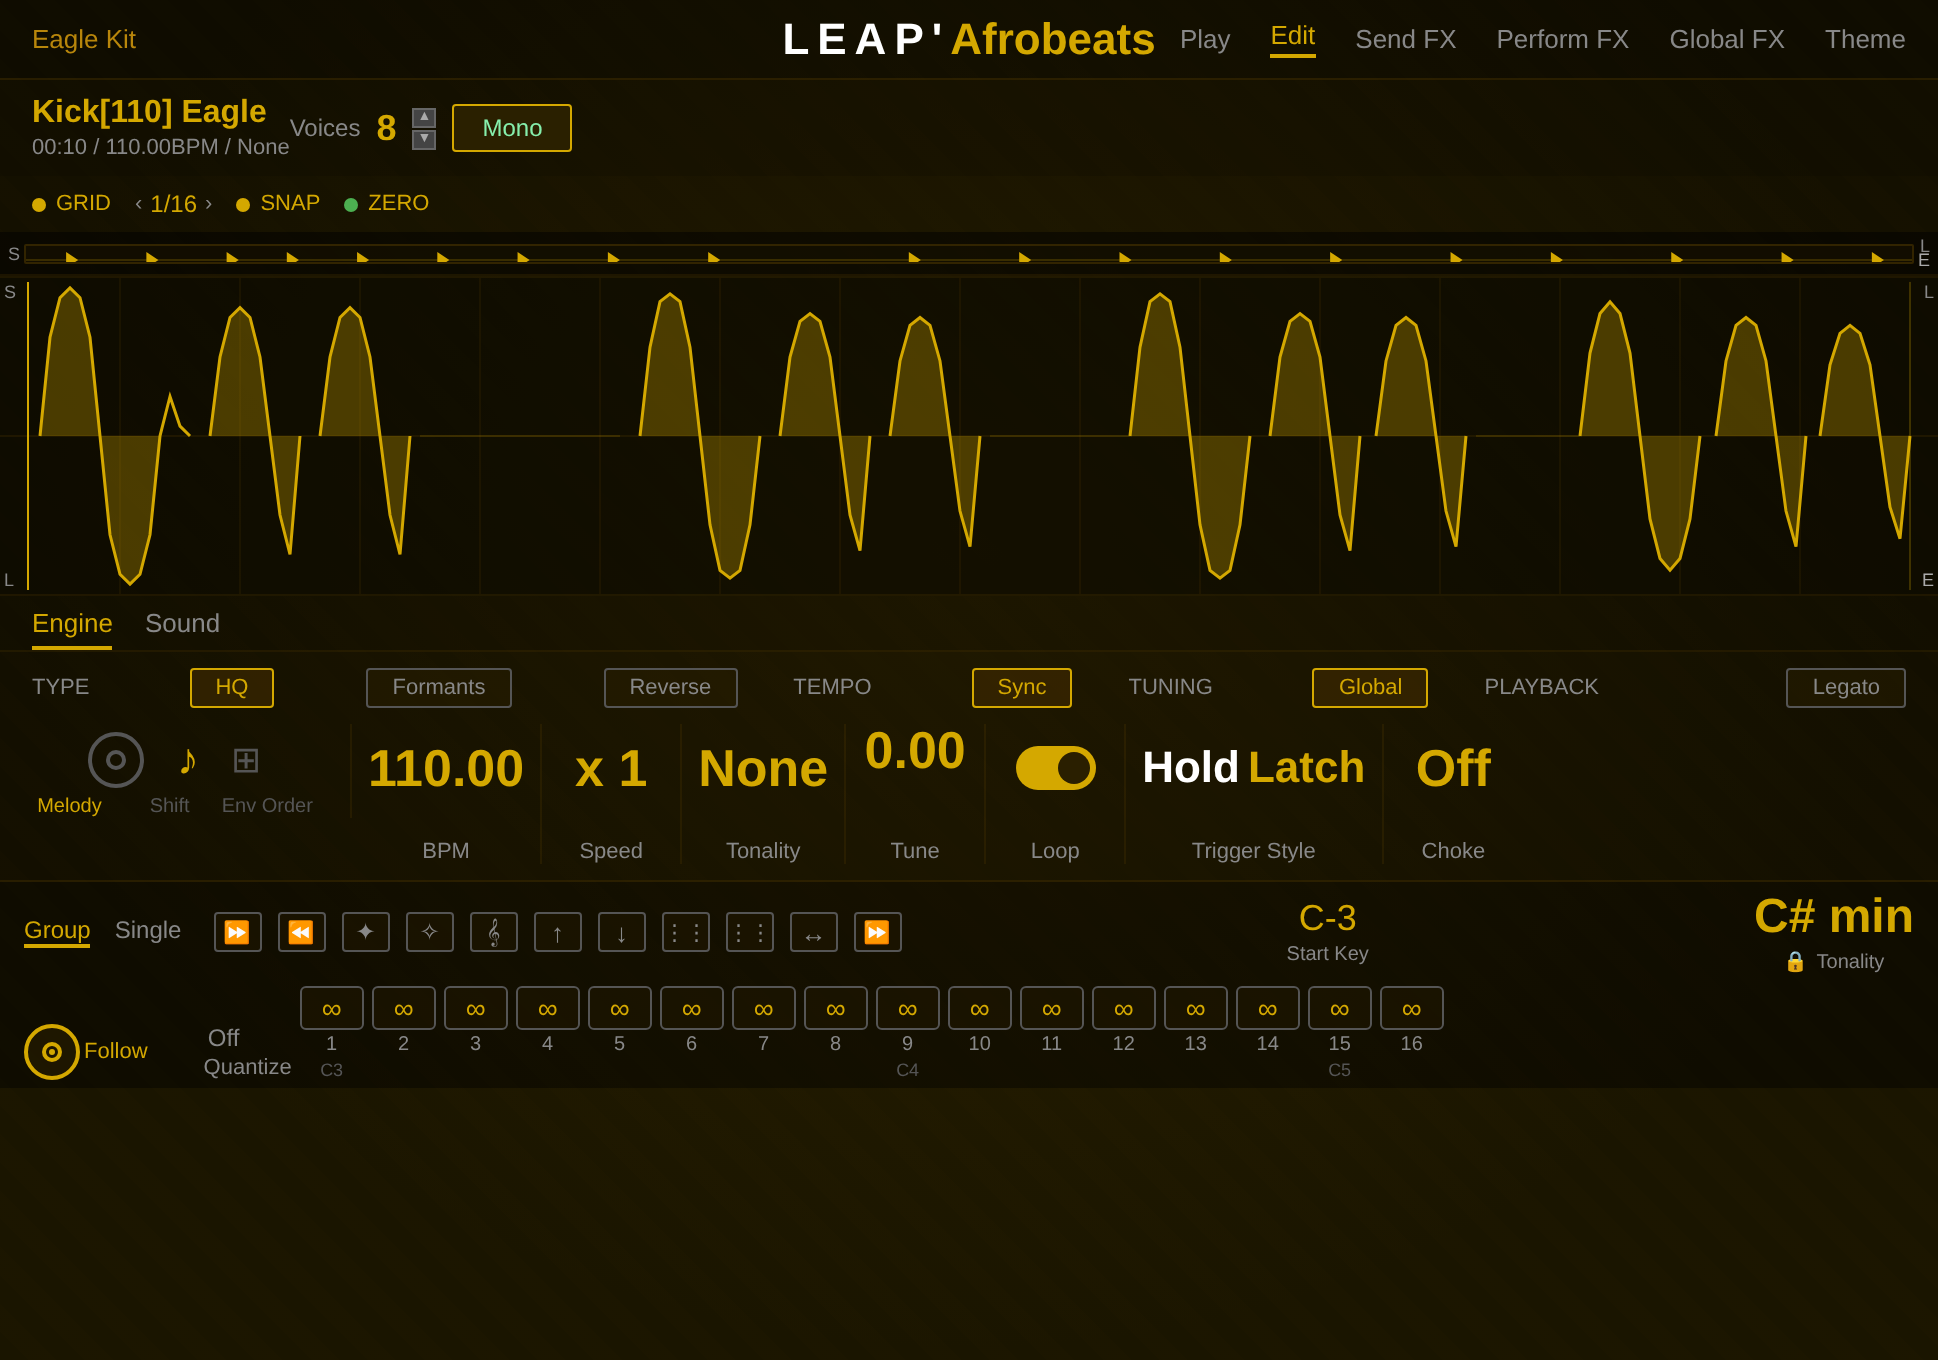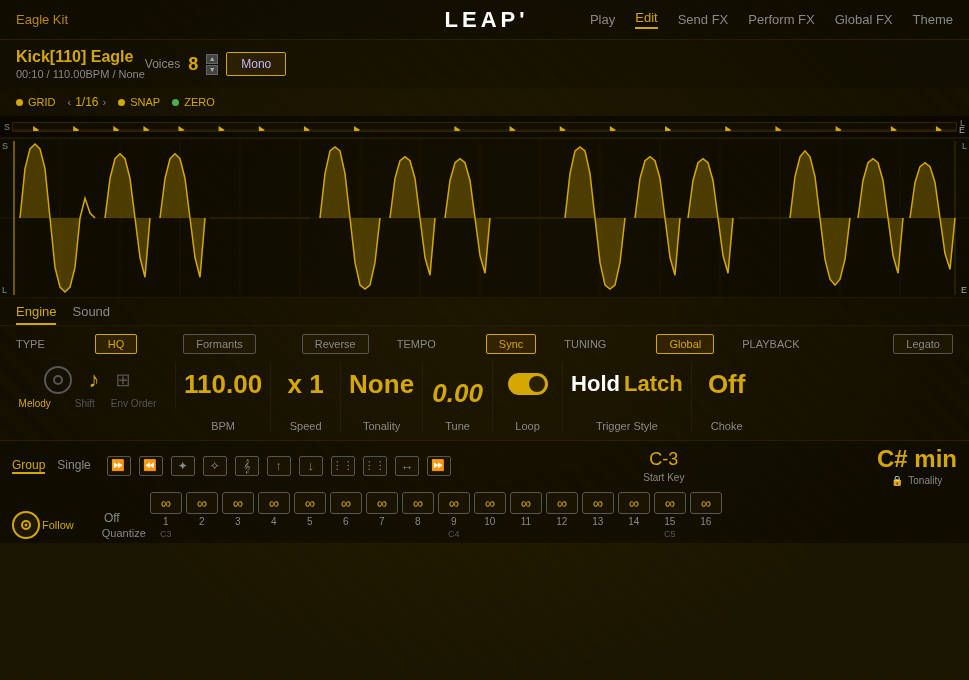--- a/index.html
+++ b/index.html
@@ -124,21 +124,21 @@
       cursor: pointer;
       display: flex;
       align-items: center;
       justify-content: center;
       font-size: 7px;
       color: #aaa;
     }
     .mono-btn {
       background: #2a2000;
       border: 1px solid #d4a800;
-      color: #c4b5fd;
+      color: #86efac;
       padding: 4px 14px;
       cursor: pointer;
       font-size: 12px;
       border-radius: 2px;
     }
     
     .grid-controls {
       display: flex;
       align-items: center;
       gap: 12px;
@@ -433,20 +433,21 @@
 </head>
 <body>
 
 <div class="app-container">
 
   <div class="top-nav">
     <span class="app-name">Eagle Kit</span>
     <div class="leap-logo">
       <span class="leap-text">LEAP</span>
       <span style="color:#fff;font-size:22px;font-weight:bold;">'</span>
+      <span class="leap-subtitle">Afrobeats</span>
     </div>
     <div class="nav-links">
       <span class="nav-link">Play</span>
       <span class="nav-link active">Edit</span>
       <span class="nav-link">Send FX</span>
       <span class="nav-link">Perform FX</span>
       <span class="nav-link">Global FX</span>
       <span class="nav-link">Theme</span>
     </div>
   </div>
@@ -655,21 +656,21 @@
       </div>
 
       <div class="param-group">
         <div style="height:44px;display:flex;align-items:center;justify-content:center;">
           <span class="param-value large">None</span>
         </div>
         <span class="param-sub">Tonality</span>
       </div>
 
       <div class="param-group">
-        <div style="height:44px;display:flex;align-items:flex-end;justify-content:center;font-style:italic;">
+        <div style="height:44px;display:flex;align-items:flex-start;justify-content:center;">
           <span class="param-value large">0.00</span>
         </div>
         <span class="param-sub">Tune</span>
       </div>
 
       <div class="param-group">
         <div style="height:44px;display:flex;align-items:center;justify-content:center;">
           <div class="loop-toggle"></div>
         </div>
         <span class="param-sub">Loop</span>

